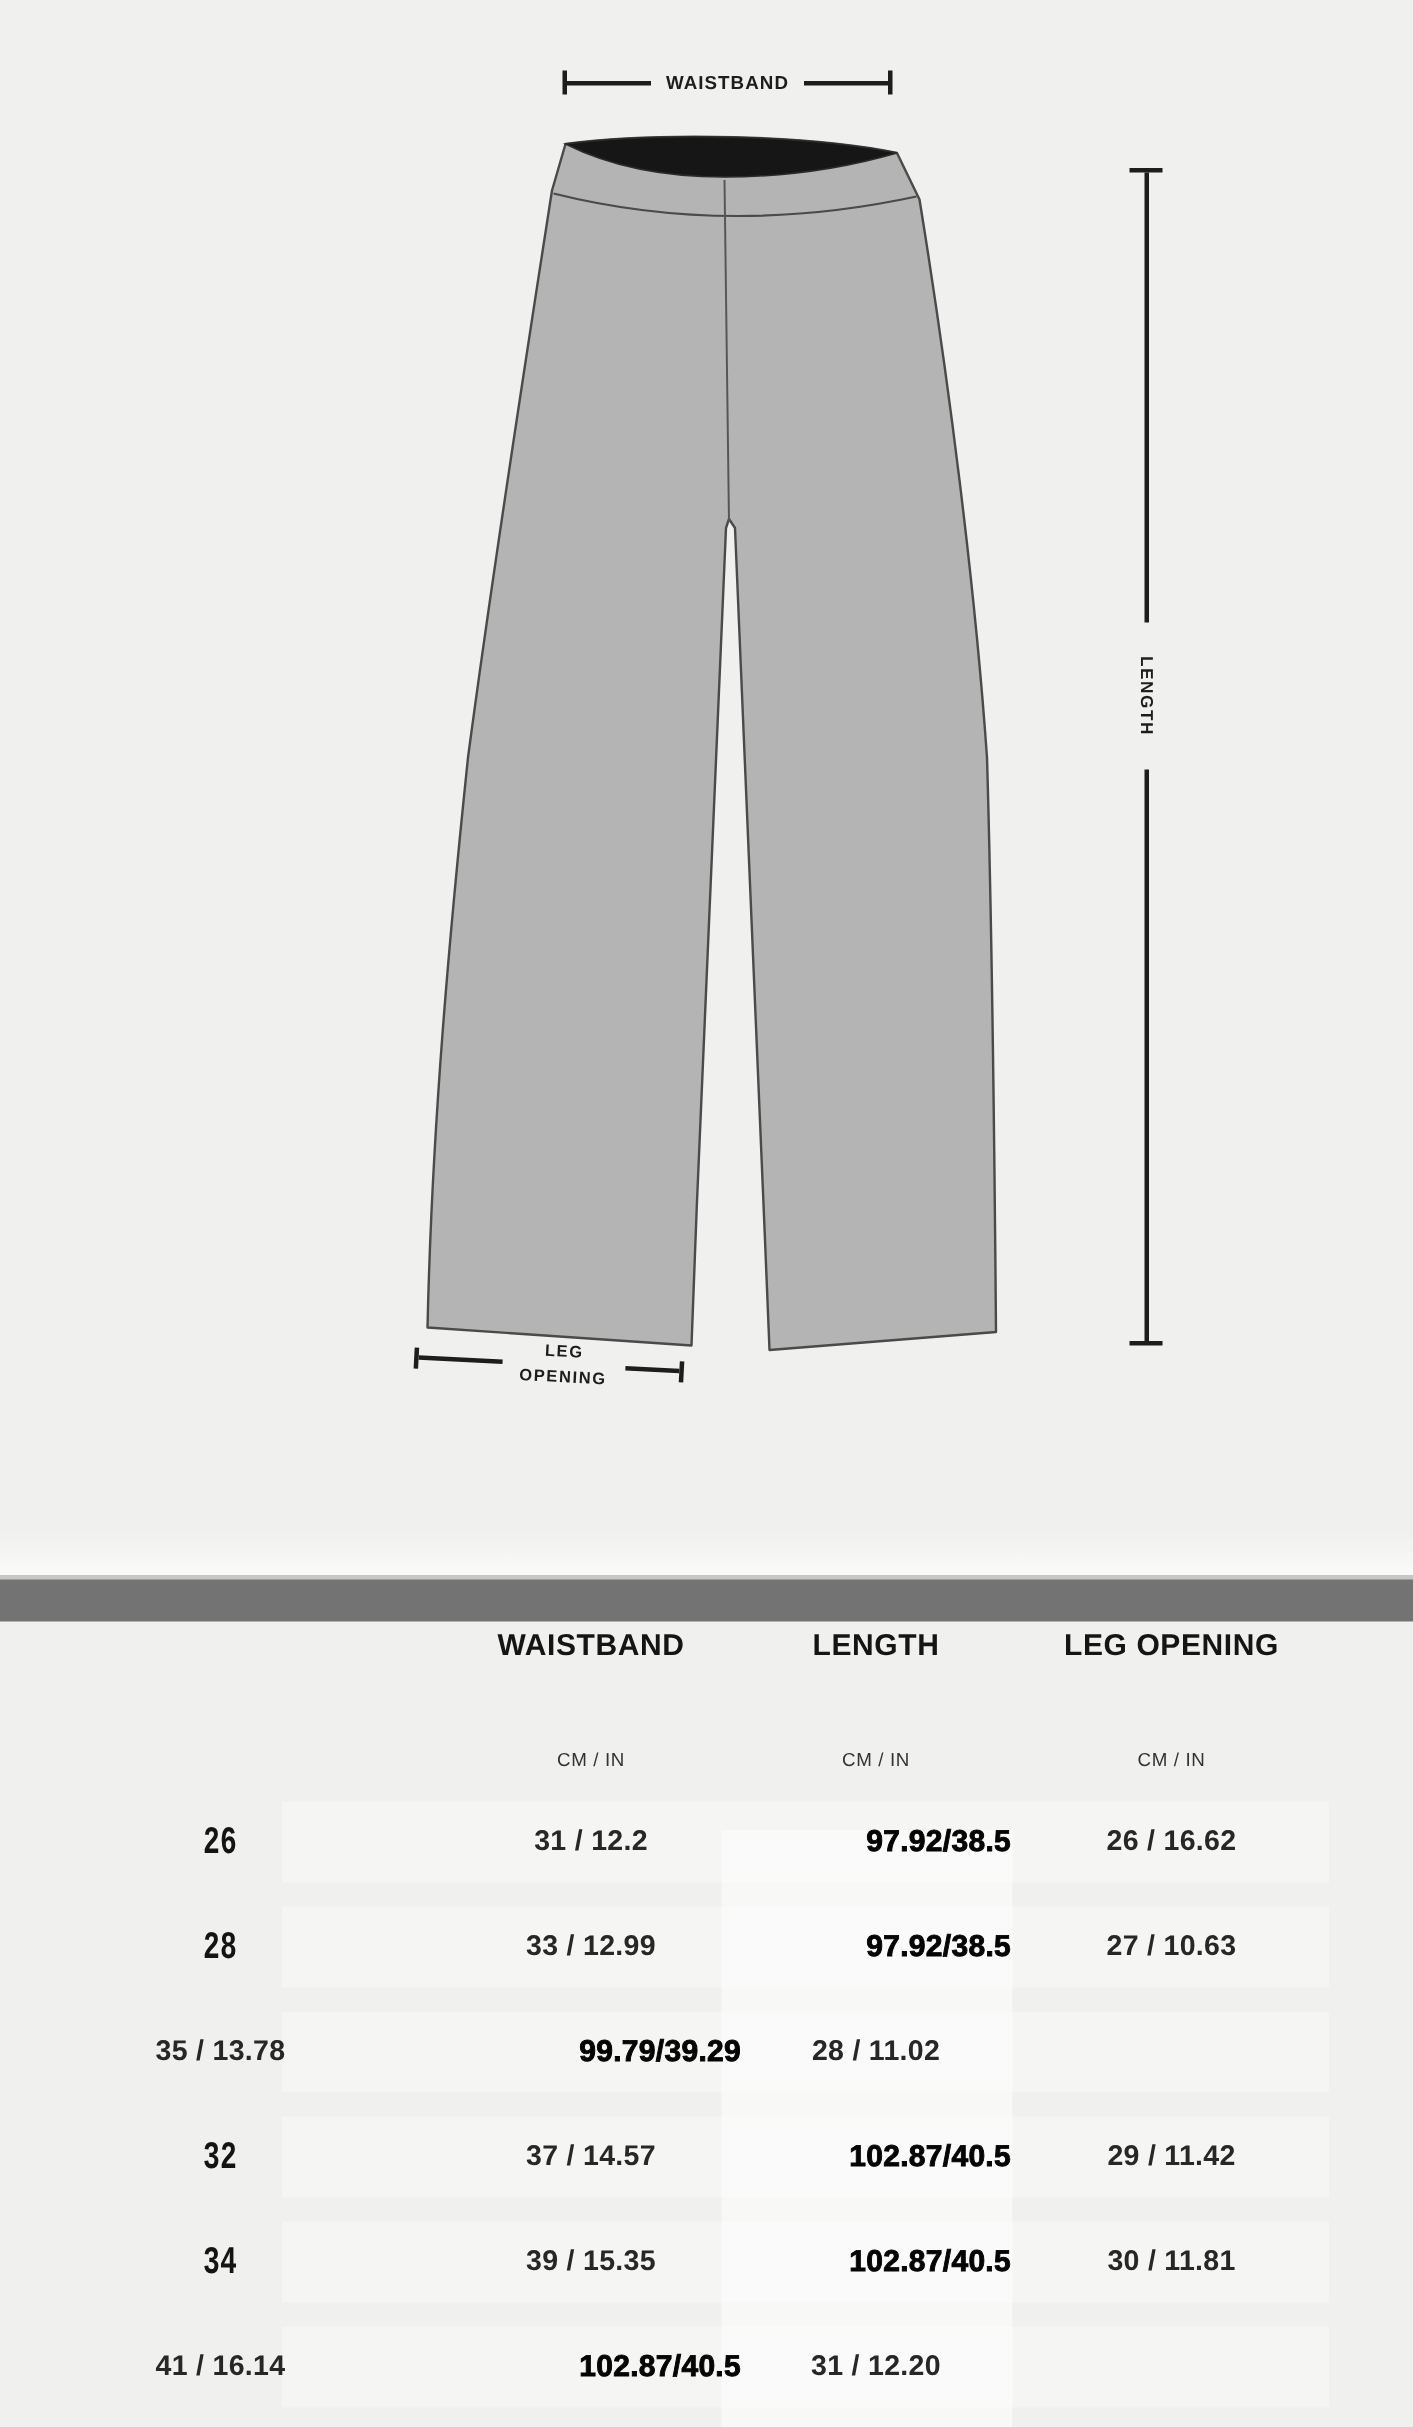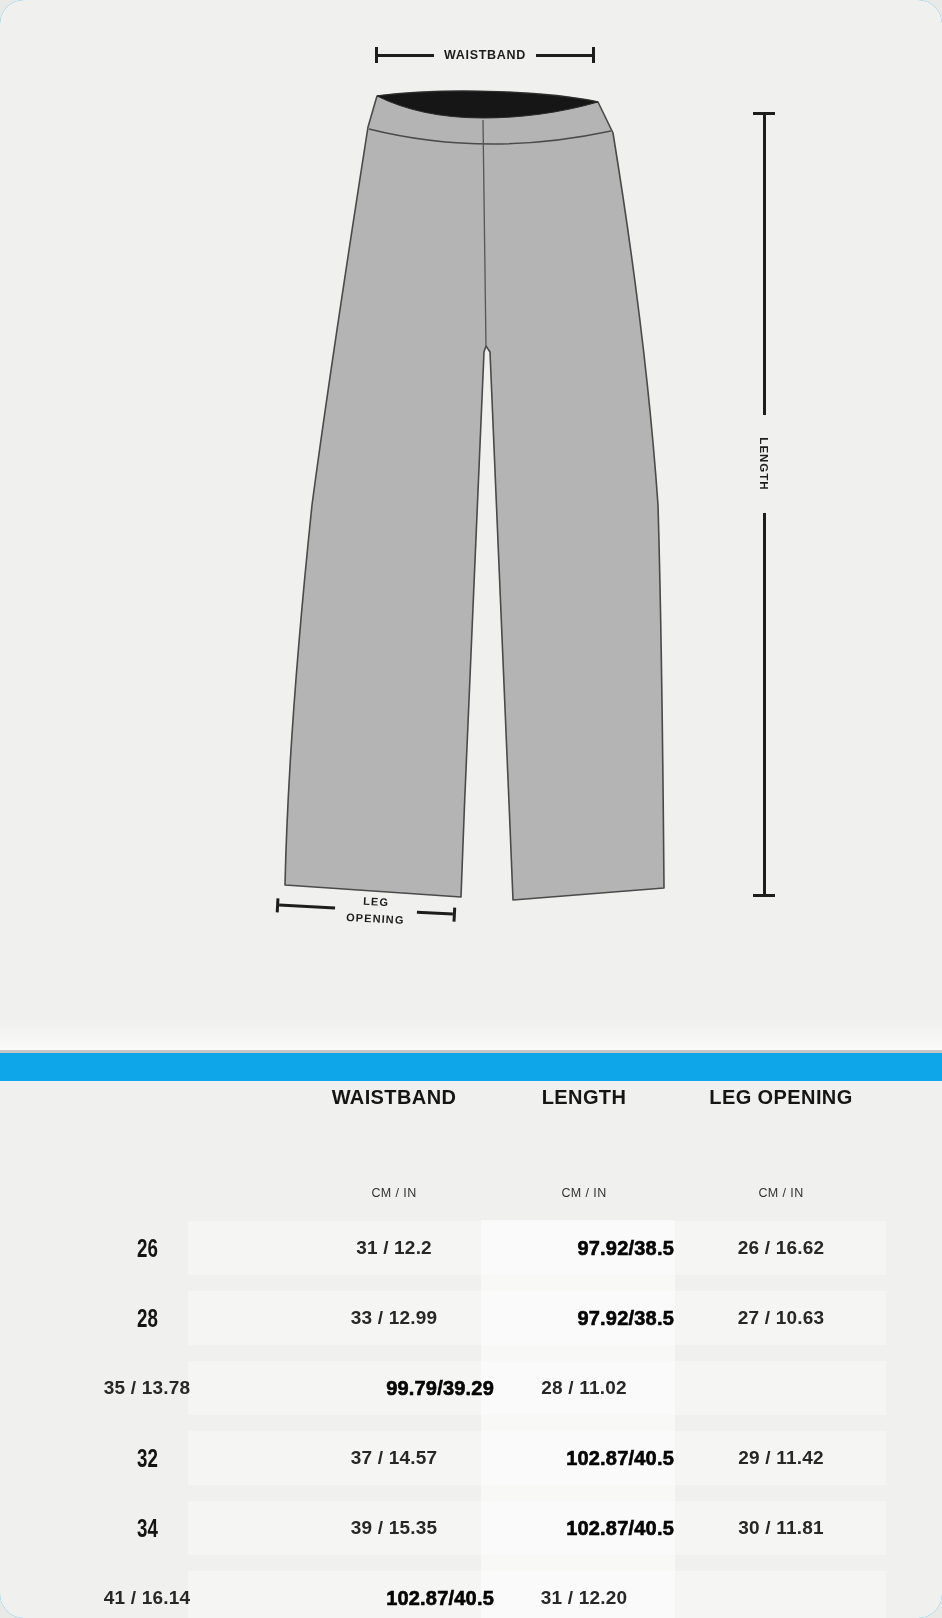--- a/index.html
+++ b/index.html
@@ -1,21 +1,21 @@
 <!DOCTYPE html>
 <html><head>
 <meta charset="utf-8">
 <style>
   html,body{margin:0;padding:0;}
   body{
     width:942px;height:1618px;
     font-family:"Liberation Sans","DejaVu Sans",sans-serif;
     background:#e9e9e7;
   }
-  .page{width:942px;height:1618px;overflow:hidden;background:#0ea5e9;position:relative;border-radius:24px;}
+  .page{width:942px;height:1618px;overflow:hidden;background:#737373;position:relative;}
 
   
   .diagram{
     position:relative;width:942px;height:1050px;
     background:linear-gradient(180deg,#f0f0ee 0%,#f0f0ee 97.2%,#fafaf9 100%);
     border-bottom:3px solid #c6c6c6;
     box-sizing:content-box;
   }
   .pants-svg{position:absolute;left:0;top:0;}
 
@@ -56,32 +56,32 @@
   .table-section{position:relative;width:942px;height:565px;background:#f0f0ee;}
   .length-band{
     position:absolute;left:481px;top:139px;width:194px;height:426px;
     background:rgba(255,255,255,.5);z-index:0;
   }
   .tgrid{display:grid;grid-template-columns:294px 200px 180px 214px;position:relative;z-index:1;}
   .thead{margin-top:28px;height:32px;align-items:center;}
   .th{
     text-align:center;font-size:20px;font-weight:bold;color:#151515;letter-spacing:.4px;
   }
-  .tunits{margin-top:72px;height:16px;align-items:center;}
+  .tunits{margin-top:52px;height:16px;align-items:center;}
   .unit{
     text-align:center;font-size:12.5px;color:#333;letter-spacing:.4px;
   }
   .tbody{margin-top:12px;position:relative;z-index:1;}
   .trow{height:70px;align-items:center;position:relative;}
   .row-highlight{
     position:absolute;left:188px;right:56px;top:8px;bottom:8px;
     background:rgba(255,255,255,.35);z-index:0;pointer-events:none;
   }
   .cell{position:relative;z-index:1;text-align:center;}
-  .cell-size{font-size:26px;font-weight:700;color:#141414;}
+  .cell-size{font-size:26px;font-weight:700;color:#141414;font-family:Liberation Mono, monospace;}
   .cell-size .condensed{display:inline-block;transform:scaleX(.72);transform-origin:center;}
   .cell-val{font-size:19px;font-weight:700;color:#272727;letter-spacing:.2px;}
   .cell-length{
     font-size:20px;font-weight:700;color:#050505;letter-spacing:.2px;text-align:right;
     -webkit-text-stroke:.6px #000;
   }
 </style>
 </head>
 <body>
 

